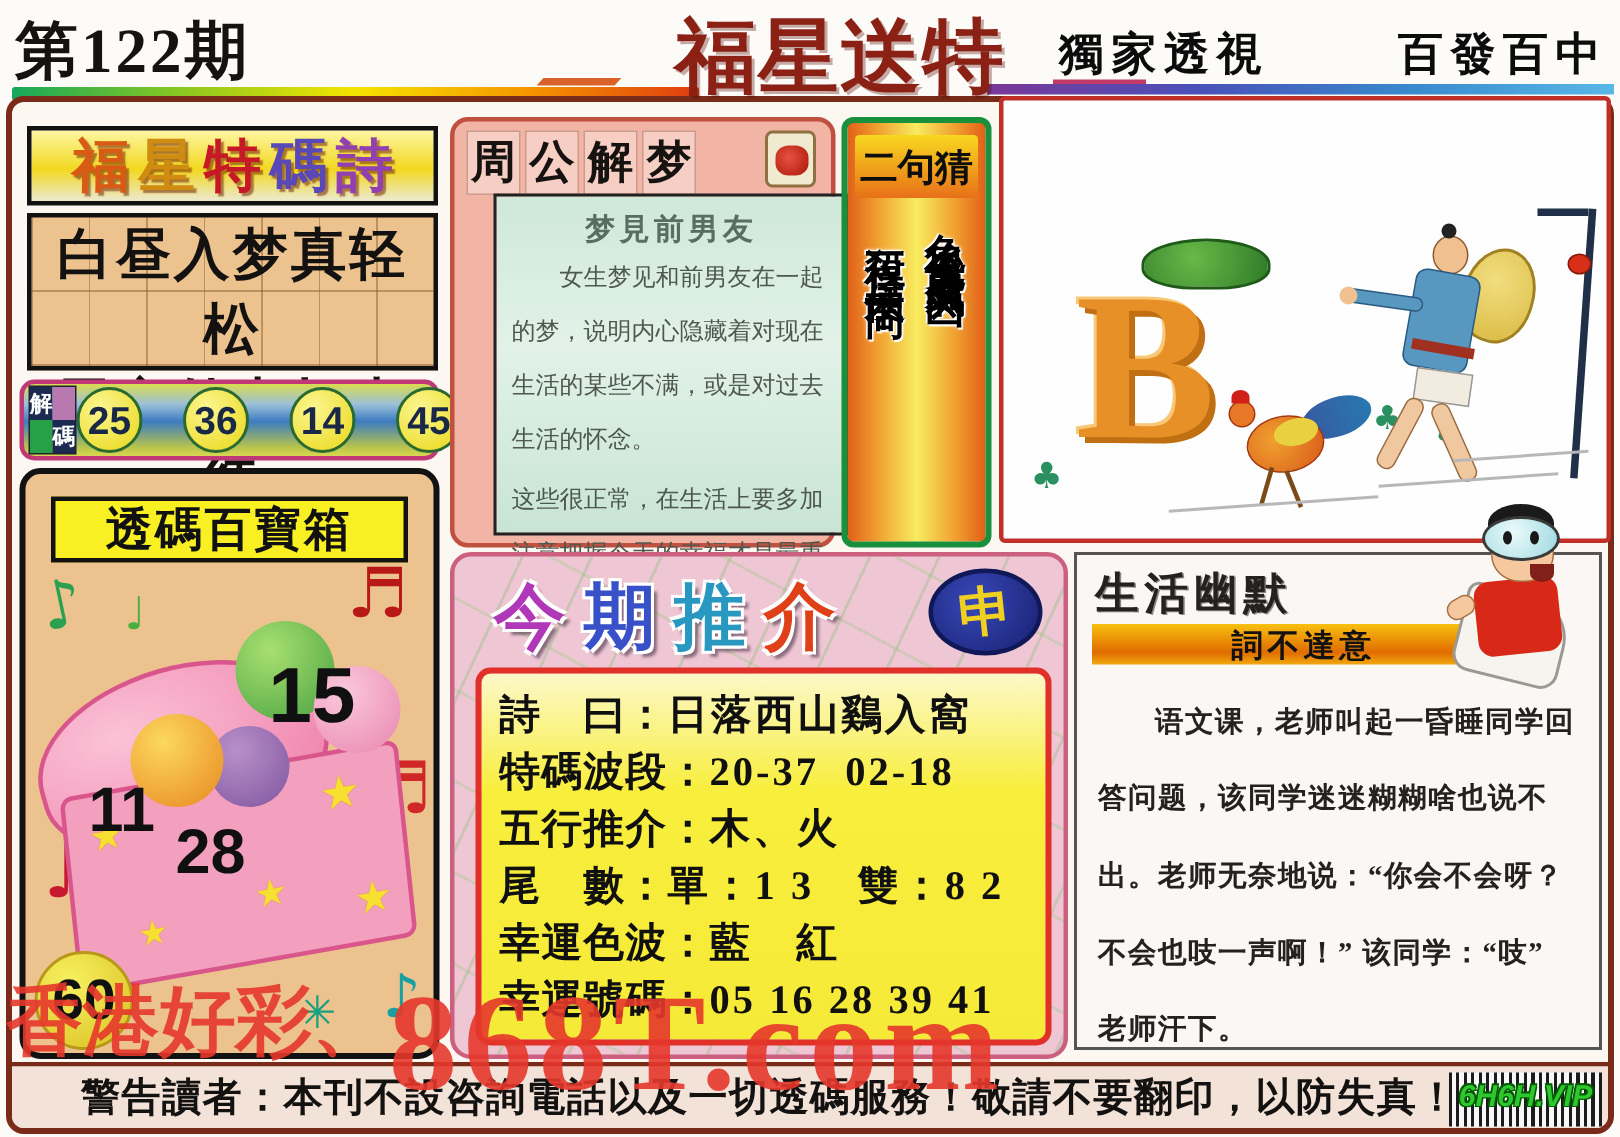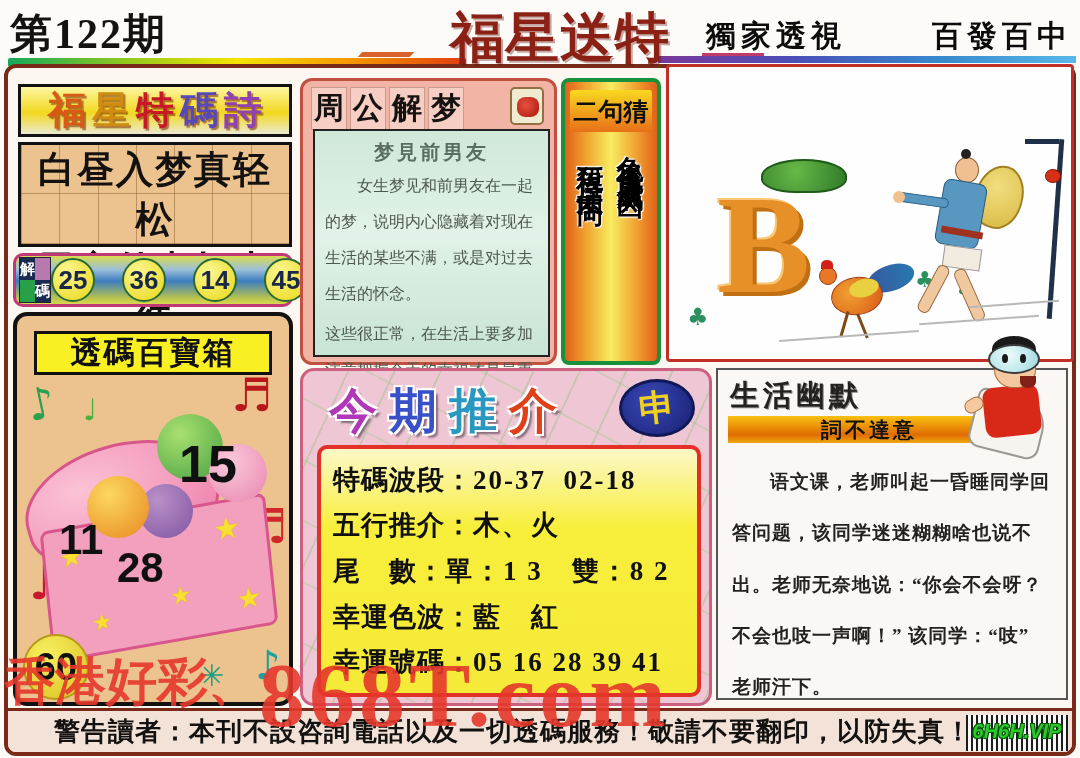--- a/index.html
+++ b/index.html
@@ -91,21 +91,21 @@
   
   .dream-box { left:300px; top:78px; width:257px; height:287px; background:#f2b4a4; border:3px solid #c05040;
     border-radius:12px; }
   .dream-header { position:absolute; left:8px; top:6px; display:flex; gap:3px; }
   .dream-header span { font:bold 30px "Liberation Sans", sans-serif; color:#151210; background:rgba(255,255,255,.35);
     border:1px solid rgba(120,60,40,.35); padding:0 2px; }
   .seal-icon { position:absolute; right:10px; top:6px; width:34px; height:38px; background:#f0ead0;
     border:2px solid #907040; border-radius:5px; }
   .seal-icon div { position:absolute; left:5px; top:8px; width:22px; height:20px; border-radius:40%;
     background:radial-gradient(circle at 40% 40%,#e85040,#a81808); }
-  .dream-inner { position:absolute; left:10px; top:48px; width:237px; height:228px; border:2px solid #222;
+  .dream-inner { position:absolute; left:26px; top:48px; width:237px; height:228px; border:2px solid #222;
     background:linear-gradient(180deg,#cfe8d8,#e2f2e8 45%,#c8e4d4); padding:6px 10px; }
   .dream-title { text-align:center; font:bold 20px "Liberation Serif", serif; color:#5a6e60; letter-spacing:3px;
     margin-top:2px; }
   .dream-para { font:16px "Liberation Serif", serif; color:#4e584e; line-height:2.25; margin-top:4px; }
   .dream-para.ind { text-indent:2em; margin-top:2px; }
 
   
   .two-phrase-box { left:561px; top:78px; width:100px; height:287px; border:4px solid #18903c; border-radius:8px;
     background:linear-gradient(90deg,#e06018,#f0a030 22%,#f8ec60 50%,#f0a030 78%,#e06018); }
   .tp-header { margin:8px auto 0; width:82px; height:42px; display:flex; align-items:center; justify-content:center;
@@ -343,20 +343,24 @@
     <span class="rt0">今</span>
     <span class="rt1">期</span>
     <span class="rt2">推</span>
     <span class="rt3">介</span>
   </div>
   <div class="emblem-icon">
     <span>申</span>
   </div>
   <div class="recommend-panel">
     <div class="rec-row">
+      <span class="rec-label">詩　曰：</span>
+      <span class="rec-value">日落西山鷄入窩</span>
+    </div>
+    <div class="rec-row">
       <span class="rec-label">特碼波段：</span>
       <span class="rec-value">20-37  02-18</span>
     </div>
     <div class="rec-row">
       <span class="rec-label">五行推介：</span>
       <span class="rec-value">木、火</span>
     </div>
     <div class="rec-row">
       <span class="rec-label">尾　數：</span>
       <span class="rec-value">單：1 3　雙：8 2</span>

